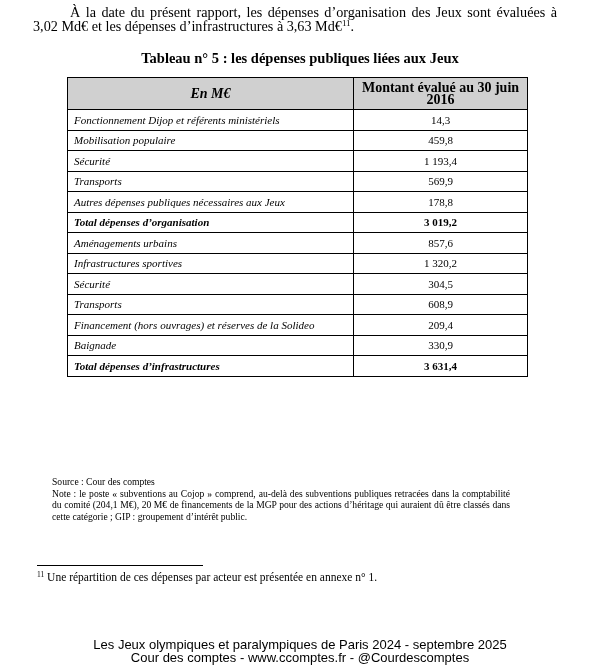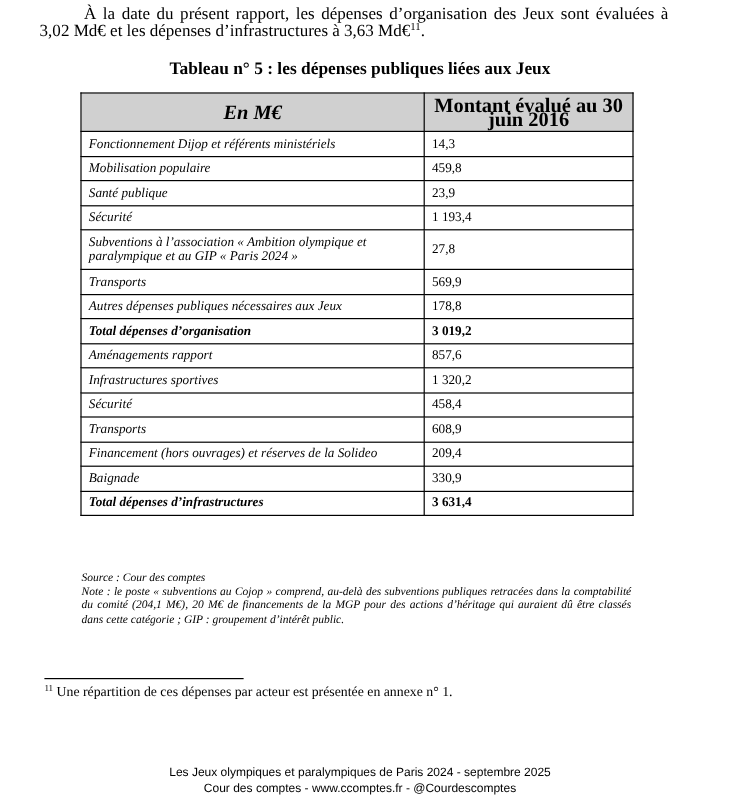--- a/index.html
+++ b/index.html
@@ -51,39 +51,38 @@
       border: 1px solid #000;
       padding: 0 6px;
       vertical-align: middle;
     }
     table.data th {
       background: #d0d0d0;
       font-weight: bold;
       text-align: center;
       line-height: 12px;
       height: 31px;
-      font-size: 17px;
+      font-size: 14px;
     }
     table.data th.col-label { font-style: italic; }
     table.data td {
       height: 19.5px;
       line-height: 12px;
     }
     table.data td.label { font-style: italic; }
-    table.data td.value { }
+    table.data td.value { text-align: center; }
     table.data tr.total td { font-weight: bold; }
     table.data tr.tall td { height: 32px; }
     .source {
       position: absolute;
-      left: 68px;
+      left: 52px;
       top: 476px;
       width: 458px;
       font-size: 9.6px;
       line-height: 11.5px;
-      font-style: italic;
       text-align: justify;
       margin: 0;
     }
     .source p { margin: 0; }
     .fn-rule {
       position: absolute;
       left: 37px;
       top: 565px;
       width: 166px;
       height: 0;
@@ -97,21 +96,21 @@
       margin: 0;
     }
     .footnote sup { font-size: 7.5px; vertical-align: 4px; line-height: 0; }
     .footer {
       position: absolute;
       left: 0;
       width: 600px;
       top: 639px;
       text-align: center;
       font-family: "Liberation Sans", "DejaVu Sans", sans-serif;
-      font-size: 10px;
+      font-size: 13px;
       line-height: 12.5px;
     }
     .footer div { margin: 0; }
   </style>
 </head>
 <body>
 
 <p class="intro"><span class="indent"></span><span>À la date du présent rapport, les dépenses d’organisation des Jeux sont évaluées à 3,02 Md€ et les dépenses d’infrastructures à 3,63 Md€</span><sup>11</sup><span>.</span></p>
 
 <p class="caption">Tableau n° 5 : les dépenses publiques liées aux Jeux</p>
@@ -130,54 +129,46 @@
   <tbody>
     <tr>
         <td class="label">Fonctionnement Dijop et référents ministériels</td>
         <td class="value">14,3</td>
       </tr>
     <tr>
         <td class="label">Mobilisation populaire</td>
         <td class="value">459,8</td>
       </tr>
     <tr>
-        <td class="label">Santé publique</td>
-        <td class="value">23,9</td>
-      </tr>
-    <tr>
         <td class="label">Sécurité</td>
         <td class="value">1 193,4</td>
-      </tr>
-    <tr class="tall">
-        <td class="label">Subventions à l’association « Ambition olympique et paralympique et au GIP « Paris 2024 »</td>
-        <td class="value">27,8</td>
       </tr>
     <tr>
         <td class="label">Transports</td>
         <td class="value">569,9</td>
       </tr>
     <tr>
         <td class="label">Autres dépenses publiques nécessaires aux Jeux</td>
         <td class="value">178,8</td>
       </tr>
     <tr class="total">
         <td class="label">Total dépenses d’organisation</td>
         <td class="value">3 019,2</td>
       </tr>
     <tr>
-        <td class="label">Aménagements rapport</td>
+        <td class="label">Aménagements urbains</td>
         <td class="value">857,6</td>
       </tr>
     <tr>
         <td class="label">Infrastructures sportives</td>
         <td class="value">1 320,2</td>
       </tr>
     <tr>
         <td class="label">Sécurité</td>
-        <td class="value">458,4</td>
+        <td class="value">304,5</td>
       </tr>
     <tr>
         <td class="label">Transports</td>
         <td class="value">608,9</td>
       </tr>
     <tr>
         <td class="label">Financement (hors ouvrages) et réserves de la Solideo</td>
         <td class="value">209,4</td>
       </tr>
     <tr>

